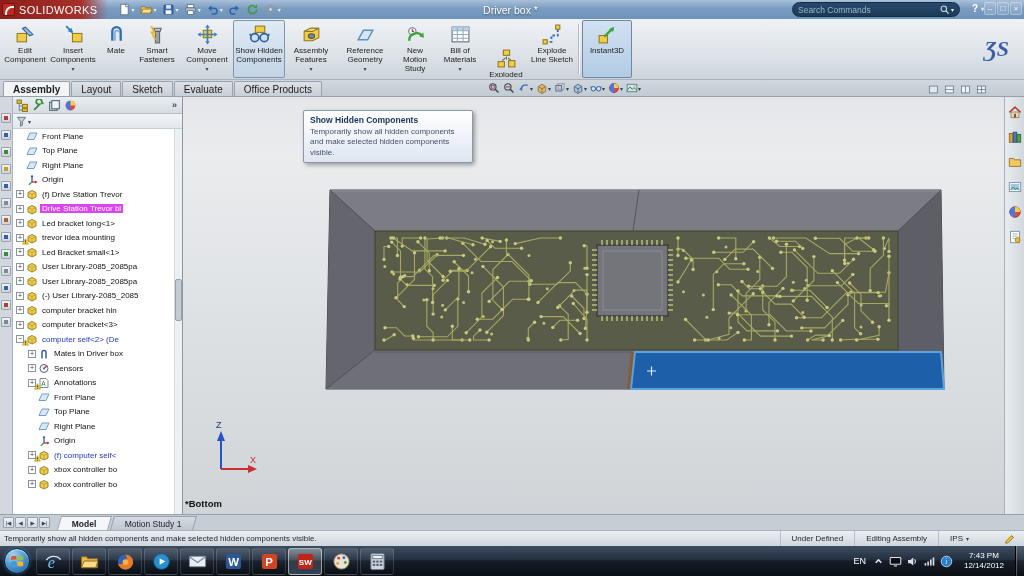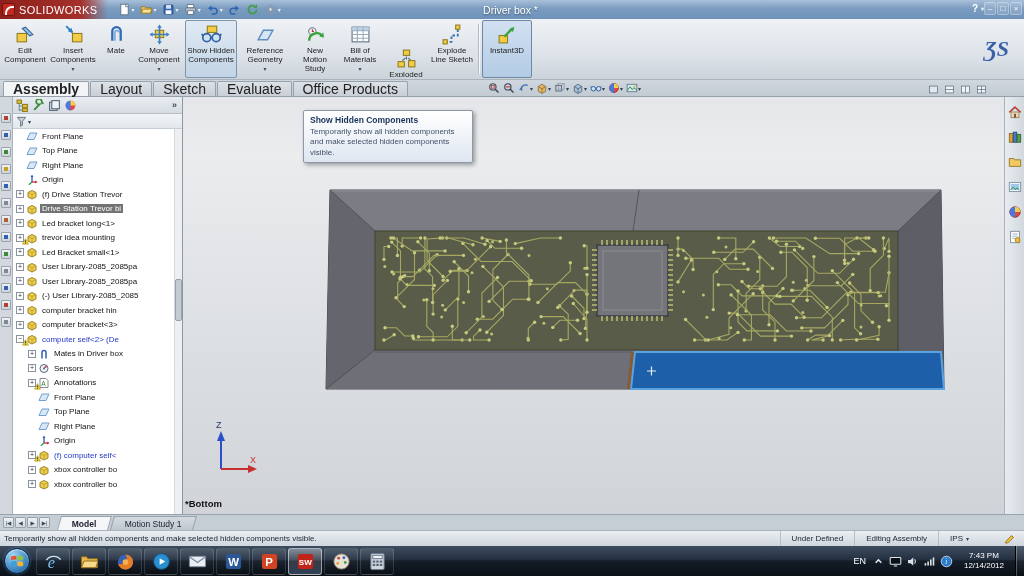--- a/index.html
+++ b/index.html
@@ -35,21 +35,21 @@
 .rbtn .rlabel{font-size:8px;line-height:1.12;text-align:center;color:#1c1c1c;margin-top:2px}
 .rbtn .rcaret{font-size:6px;color:#3a4a5a;line-height:1;margin-top:1px}
 .rbtn.hover{background:linear-gradient(#e0eaf4,#c2d4e6);border-color:#7e96ad}
 .rbtn.active{background:linear-gradient(#d2e1f2,#b2cbe4);border-color:#6d87a4}
 .rsep{width:1px;background:#b2bac2;margin:4px 3px;box-shadow:1px 0 0 #f5f8fb}
 #ds-logo{margin-left:auto;margin-right:12px;align-self:center;font-size:22px;font-style:italic;font-weight:bold;color:#3a5fa8;font-family:"Liberation Serif",serif}
 
 
 #tabrow{position:absolute;left:0;top:80px;width:100%;height:17px;background:linear-gradient(#d0d7de,#c2cad2);border-bottom:1px solid #97a1ab;z-index:15}
 #command-tabs{display:flex;align-items:flex-end;height:100%;padding-left:3px}
-.ctab{height:15px;display:flex;align-items:center;padding:0 9px;font-size:14px;color:#222;background:linear-gradient(#dde2e7,#c8cfd6);border:1px solid #98a2ac;border-bottom:none;border-radius:2px 2px 0 0;margin-right:1px}
+.ctab{height:15px;display:flex;align-items:center;padding:0 9px;font-size:10px;color:#222;background:linear-gradient(#dde2e7,#c8cfd6);border:1px solid #98a2ac;border-bottom:none;border-radius:2px 2px 0 0;margin-right:1px}
 .ctab.active{background:#f2f4f6;font-weight:bold}
 #view-toolbar{position:absolute;left:487px;top:1px;display:flex;align-items:center;gap:1px}
 .vtool{display:flex;align-items:center;height:14px;padding:0 1px;border-radius:2px}
 .vtool .ic{width:12px;height:12px}
 .vcaret{font-size:6px;color:#33455a}
 #window-tools{position:absolute;left:927px;top:2px;display:flex;gap:3px;align-items:center}
 #window-tools .ic{width:11px;height:11px}
 
 
 #tooltip{position:absolute;left:303px;top:110px;width:170px;background:linear-gradient(#ffffff,#eef2f8 55%,#dfe6f0);border:1px solid #8b98a8;border-radius:2px;box-shadow:2px 2px 4px rgba(0,0,0,.35);padding:4px 6px;z-index:40}
@@ -68,21 +68,21 @@
 #tree-filter{height:15px;background:linear-gradient(#f2f5f8,#e2e7ec);border-bottom:1px solid #c6cdd4;display:flex;align-items:center;padding:0 3px;gap:1px}
 #tree-filter .ic{width:11px;height:11px}
 #tree-list{position:absolute;left:0;top:32px;right:8px;bottom:0;overflow:hidden}
 .trow{display:flex;align-items:center;height:14.5px;padding-left:3px;white-space:nowrap;overflow:hidden}
 .trow.ind1{padding-left:15px}
 .trow .expand{width:8px;height:8px;border:1px solid #8a94a0;background:#fff;font-size:7px;line-height:6px;text-align:center;color:#334;flex:0 0 auto;margin-right:2px}
 .trow .spacer{width:10px;flex:0 0 auto}
 .trow .ti{width:12px;height:12px;flex:0 0 auto;margin-right:2px;position:relative}
 .trow .warn{position:absolute;left:-4px;bottom:-1px;width:7px;height:7px}
 .trow .tlabel{font-size:8px;color:#111;padding:0 2px}
-.trow.sel .tlabel{background:#737373;color:#fff}
+.trow.sel .tlabel{background:#d946ef;color:#fff}
 .trow.blue .tlabel{color:#2338c8}
 #tree-scroll{position:absolute;right:0;top:32px;width:8px;bottom:0;background:#edf0f3;border-left:1px solid #d4d9de}
 #tree-thumb{position:absolute;right:0;top:150px;width:7px;height:42px;background:#c3cbd3;border:1px solid #98a2ac;border-radius:2px}
 
 
 #viewport{position:absolute;left:183px;top:97px;width:821px;height:417px;background:linear-gradient(180deg,#e4e6e9 0%,#eaecee 14%,#d0d4d8 100%)}
 #scene{position:absolute;left:0;top:0;width:100%;height:100%}
 #view-label{position:absolute;left:2px;bottom:5px;font-size:9.5px;font-weight:bold;color:#101010}
 
 
@@ -207,20 +207,30 @@
                 <line x1="12.6" y1="3.4" x2="10.8" y2="5.2"></line>
                 <line x1="3.4" y1="12.6" x2="5.2" y2="10.8"></line>
               </g>
               <circle cx="8" cy="8" r="1.4" fill="#eef2f6"></circle>
             </svg>
           </span>
           <span class="tcaret">▾</span>
         </div>
       </div>
     <div id="doc-title">Driver box *</div>
+    <div id="search-box">
+      <input placeholder="Search Commands" style="">
+      <span class="ic">
+          <svg viewBox="0 0 16 16" width="100%" height="100%">
+            <circle cx="7" cy="7" r="4" fill="none" stroke="#cdd9e4" stroke-width="1.6"></circle>
+            <line x1="10" y1="10" x2="14" y2="14" stroke="#cdd9e4" stroke-width="2"></line>
+          </svg>
+        </span>
+      <span class="tcaret">▾</span>
+    </div>
     <div id="help-area">
       <span>?</span>
       <span class="tcaret">▾</span>
     </div>
     <div id="win-buttons">
       <span>–</span>
       <span>□</span>
       <span>×</span>
     </div>
   </div>
@@ -249,20 +259,30 @@
         </div>
         <div class="rbtn" style="width: 34px;">
           <span class="ric ic">
             <svg viewBox="0 0 20 20" width="100%" height="100%">
               <path d="M6 16 V7 a4 4 0 0 1 8 0 v9" fill="none" stroke="#2f6cb4" stroke-width="2.2"></path>
               <path d="M8.5 16 V8 a1.8 1.8 0 0 1 3.6 0" fill="none" stroke="#6ea2d8" stroke-width="1.4"></path>
             </svg>
           </span>
           <div class="rlabel">Mate</div>
         </div>
+        <div class="rbtn" style="width: 48px;">
+          <span class="ric ic">
+            <svg viewBox="0 0 20 20" width="100%" height="100%">
+              <rect x="8" y="7" width="4" height="11" fill="#9aa4ae" stroke="#5a646e"></rect>
+              <path d="M6.5 4 h7 l-1 3 h-5 z" fill="#c2cad2" stroke="#5a646e"></path>
+              <path d="M4 2 l3 6 h-2.5 l3.5 7" fill="none" stroke="#f0b428" stroke-width="1.8"></path>
+            </svg>
+          </span>
+          <div class="rlabel">Smart Fasteners</div>
+        </div>
         <div class="rbtn" style="width: 52px;">
           <span class="ric ic">
             <svg viewBox="0 0 20 20" width="100%" height="100%">
               <rect x="6" y="6" width="8" height="7" fill="#f2cc45" stroke="#8f7a1e"></rect>
               <g stroke="#3a7fc0" stroke-width="1.6">
                 <line x1="10" y1="3" x2="10" y2="17"></line>
                 <line x1="3" y1="10" x2="17" y2="10"></line>
               </g>
               <path d="M10 0.5 l2.2 3 h-4.4 z" fill="#3a7fc0"></path>
               <path d="M10 19.5 l2.2-3 h-4.4 z" fill="#3a7fc0"></path>
@@ -276,20 +296,31 @@
         <div class="rbtn hover" style="width: 52px;">
           <span class="ric ic">
             <svg viewBox="0 0 20 20" width="100%" height="100%">
               <rect x="6" y="2" width="9" height="6" fill="#f2cc45" stroke="#8f7a1e"></rect>
               <circle cx="5.5" cy="13" r="3.8" fill="#cfe2f2" stroke="#2f5f9e" stroke-width="1.6"></circle>
               <circle cx="14.5" cy="13" r="3.8" fill="#cfe2f2" stroke="#2f5f9e" stroke-width="1.6"></circle>
               <path d="M9.3 13 h1.4 M1.7 11.5 L0.8 9.2 M18.3 11.5 l0.9-2.3" stroke="#2f5f9e" stroke-width="1.4"></path>
             </svg>
           </span>
           <div class="rlabel">Show Hidden Components</div>
+        </div>
+        <div class="rbtn" style="width: 52px;">
+          <span class="ric ic">
+            <svg viewBox="0 0 20 20" width="100%" height="100%">
+              <path d="M3 7 l6-3 h8 v9 l-6 3 H3 z" fill="#f2cc45" stroke="#8f7a1e"></path>
+              <path d="M3 7 l6-3 h8 l-6 3 z" fill="#f8e08a" stroke="#8f7a1e"></path>
+              <ellipse cx="10" cy="11.5" rx="3" ry="2.2" fill="#7e8894" stroke="#4a545e"></ellipse>
+            </svg>
+          </span>
+          <div class="rlabel">Assembly Features</div>
+          <div class="rcaret">▾</div>
         </div>
         <div class="rbtn" style="width: 56px;">
           <span class="ric ic">
             <svg viewBox="0 0 20 20" width="100%" height="100%">
               <path d="M3 15 l5-9 h9 l-5 9 z" fill="#d2e4f4" fill-opacity="0.85" stroke="#5f8fbf" stroke-width="1.4"></path>
             </svg>
           </span>
           <div class="rlabel">Reference Geometry</div>
           <div class="rcaret">▾</div>
         </div>

